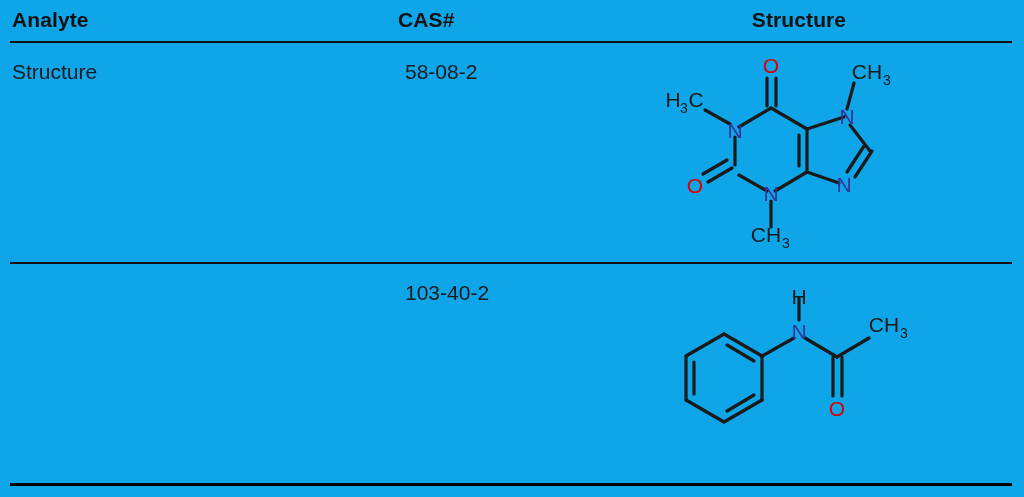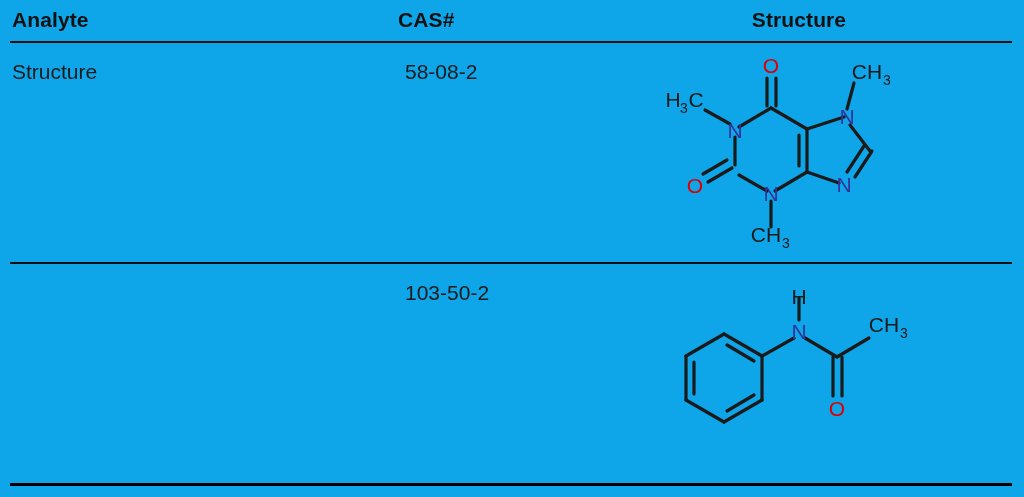--- a/index.html
+++ b/index.html
@@ -184,21 +184,21 @@
             <text class="atom" x="126" y="191" text-anchor="middle" fill="#1a1a1a">CH</text>
             <text class="atom-sub" x="146" y="197" text-anchor="middle" fill="#1a1a1a">3</text>
           </g>
         </svg>
       </div>
     </div>
 
     <div class="rule rule-mid"></div>
 
     <div class="row row-2">
-      <div class="td-cas">103-50-2</div>
+      <div class="td-cas">103-40-2</div>
 
       <div class="td-structure">
         <svg class="struct-svg struct-paracetamol" width="280" height="170" viewBox="0 0 280 170">
           <g stroke="#1a1a1a" stroke-width="3.2" fill="none" stroke-linecap="round">
 
             <line x1="76" y1="46" x2="114" y2="68"></line>
             <line x1="114" y1="68" x2="114" y2="112"></line>
             <line x1="114" y1="112" x2="76" y2="134"></line>
             <line x1="76" y1="134" x2="38" y2="112"></line>
             <line x1="38" y1="112" x2="38" y2="68"></line>

